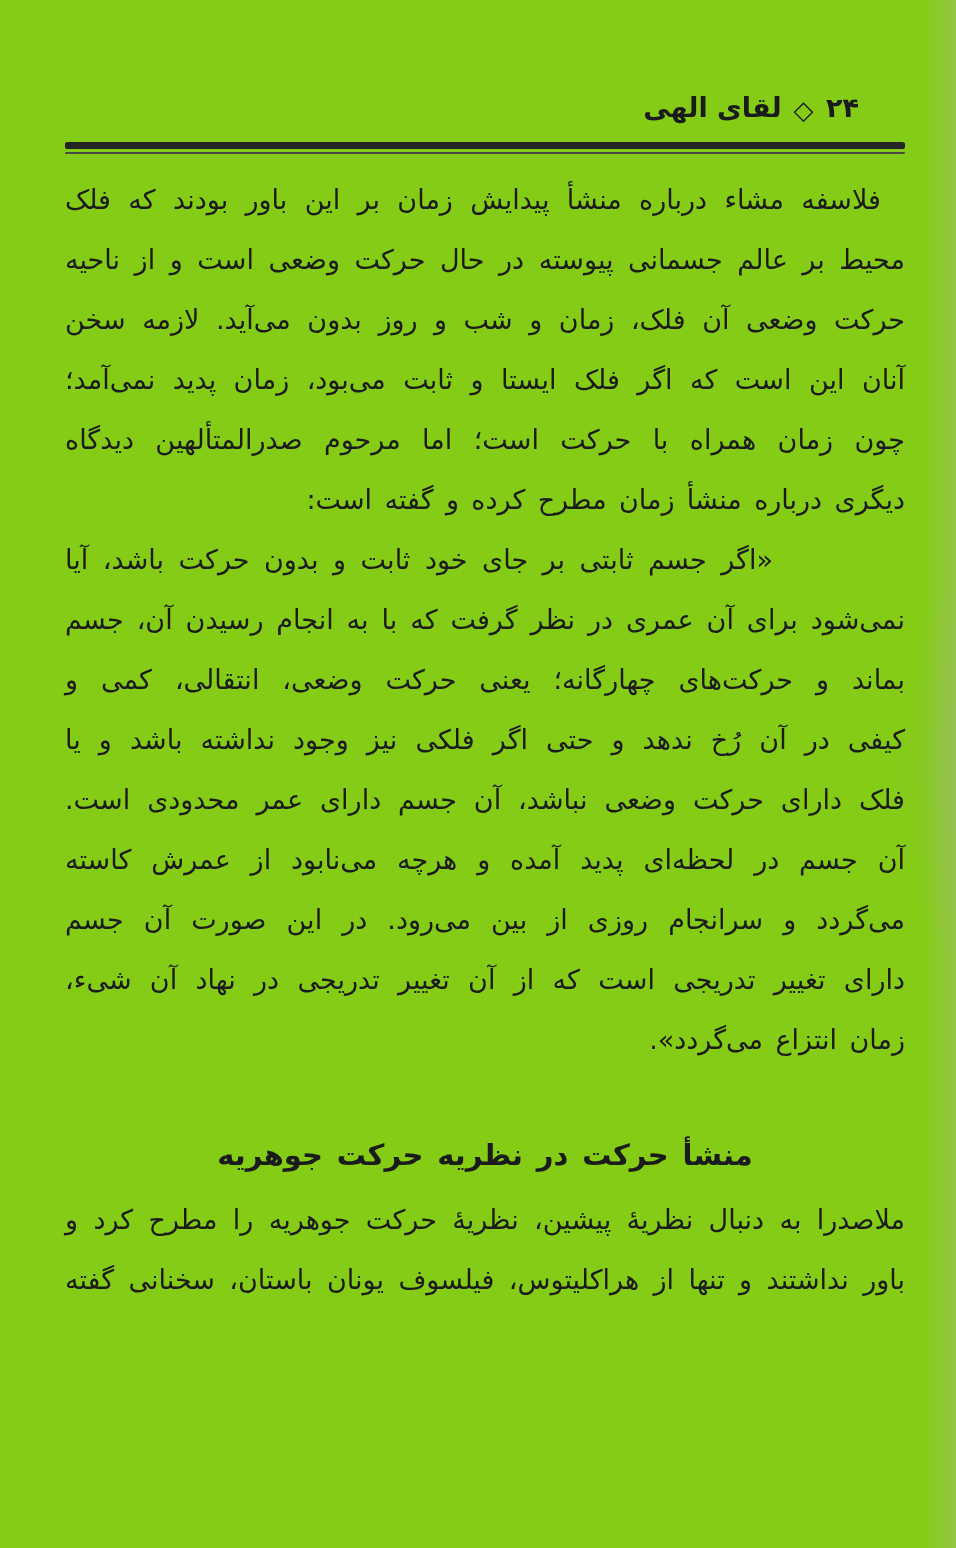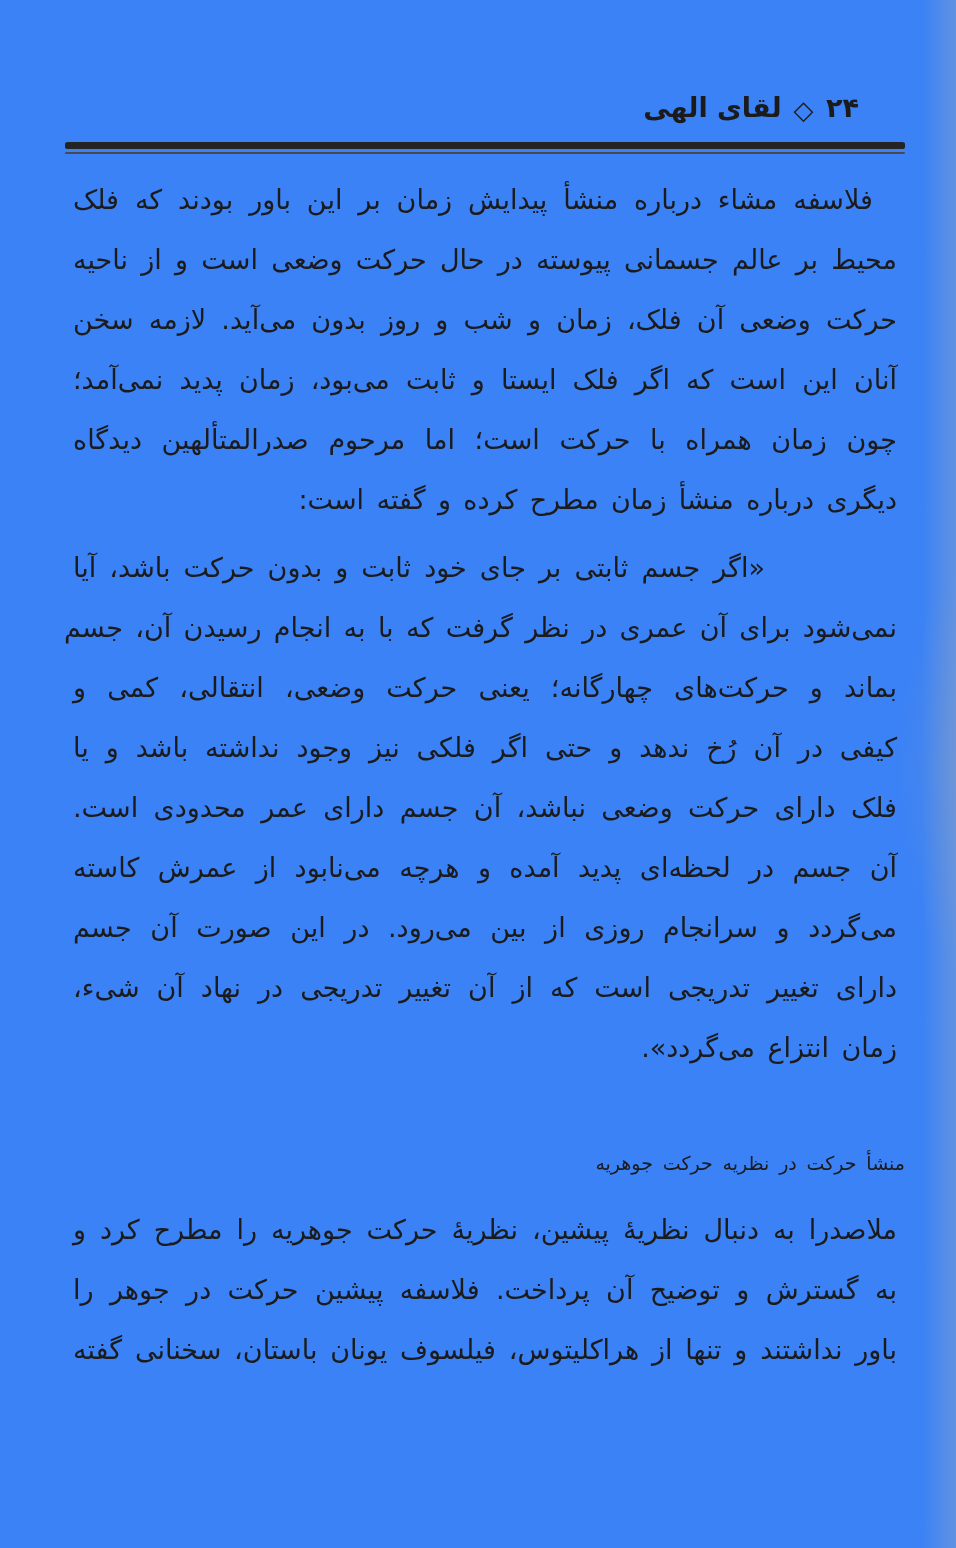--- a/index.html
+++ b/index.html
@@ -5,21 +5,21 @@
   html, body { margin: 0; padding: 0; }
   body {
     width: 956px;
     background: #f4f4f1;
     font-family: "DejaVu Sans", sans-serif;
   }
   .page {
     position: relative;
     width: 956px;
     height: 1548px;
-    background: #3b82f6;
+    background: #84cc16;
     direction: rtl;
     box-sizing: border-box;
     padding: 0 51px 0 65px;
     overflow: hidden;
     color: #1b1b1b;
   }
   
   .shade-right {
     position: absolute;
     top: 0; right: 0;
@@ -65,37 +65,37 @@
     height: 2px;
     background: #4a4a48;
     border-radius: 1px;
   }
   .body-text {
     margin-top: 16px;
     font-size: 27px;
     line-height: 60px;
     word-spacing: 0.14em;
   }
-  .para { margin: 8px; }
+  .para { margin: 0; }
   .line {
     text-align: justify;
     text-align-last: justify;
     height: 60px;
     overflow: visible;
     white-space: nowrap;
   }
   .line.final { text-align-last: right; }
   .line.indent-sm { text-indent: 24px; }
   .line.indent-lg { text-indent: 132px; }
   .heading {
     margin: 56px 0 6px 0;
-    font-size: 19px;
-    font-weight: normal;
+    font-size: 29px;
+    font-weight: bold;
     line-height: 58px;
-    text-align: right;
+    text-align: center;
   }
   .ital { }
 </style>
 </head>
 <body>
 
 <div class="page">
   <div class="shade-right"></div>
   <div class="shade-curl"></div>
 
@@ -128,18 +128,17 @@
       <div class="line">آن جسم در لحظه‌ای پدید آمده و هرچه می‌نابود از عمرش کاسته</div>
       <div class="line">می‌گردد و سرانجام روزی از بین می‌رود. در این صورت آن جسم</div>
       <div class="line">دارای تغییر تدریجی است که از آن تغییر تدریجی در نهاد آن شیء،</div>
       <div class="line final">زمان انتزاع می‌گردد».</div>
     </div>
 
     <h2 class="heading">منشأ حرکت در نظریه حرکت جوهریه</h2>
 
     <div class="para">
       <div class="line">ملاصدرا به دنبال نظریهٔ پیشین، نظریهٔ حرکت جوهریه را مطرح کرد و</div>
-      <div class="line">به گسترش و توضیح آن پرداخت. فلاسفه پیشین حرکت در جوهر را</div>
       <div class="line"><span>باور نداشتند و تنها از </span><span class="ital">هراکلیتوس</span><span>، فیلسوف یونان باستان، سخنانی گفته</span></div>
     </div>
 
   </main>
 </div>
 
 </body></html>

